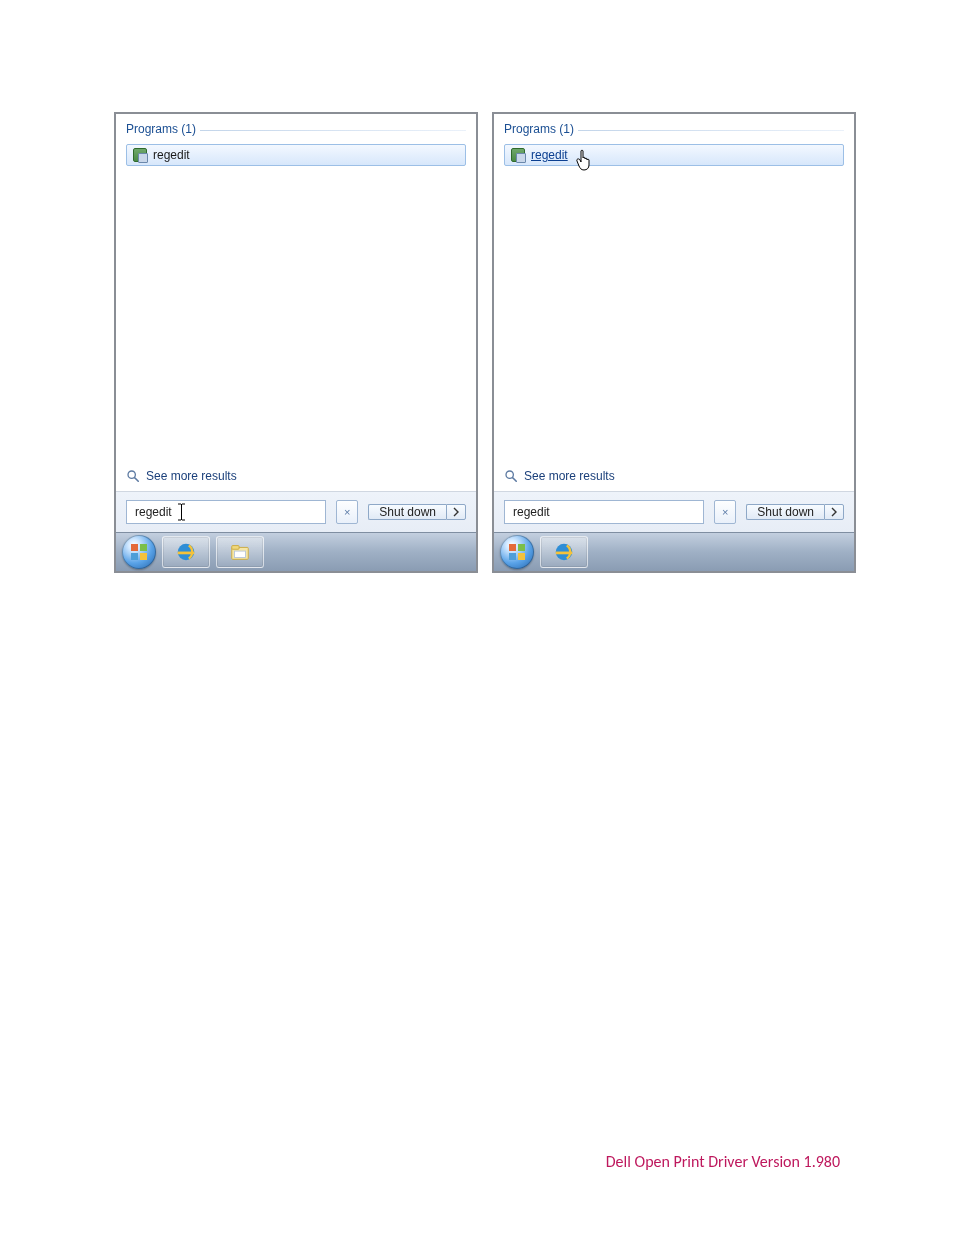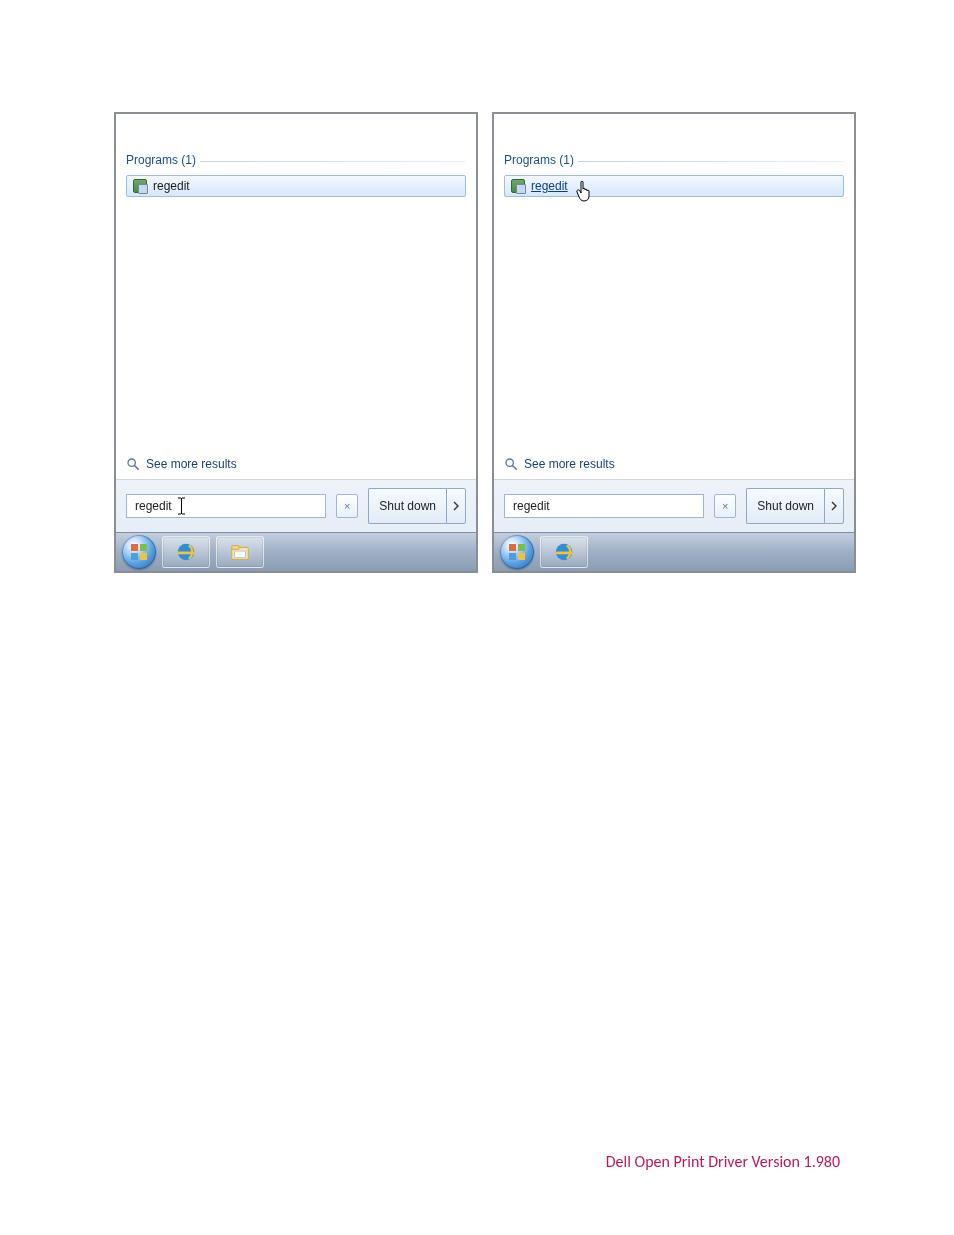--- a/index.html
+++ b/index.html
@@ -37,21 +37,20 @@
     background: #ffffff;
     position: relative;
     padding: 8px 10px 0 10px;
     box-sizing: border-box;
   }
   .group-header {
     font-size: 12px;
     color: #1b4f93;
     position: relative;
     height: 16px;
-    margin-top: 31px;
   }
   .group-header .lbl {
     background: #ffffff;
     padding-right: 4px;
     position: relative;
     z-index: 2;
   }
   .group-header .line {
     position: absolute;
     left: 0;
@@ -166,21 +165,21 @@
     display: flex;
     align-items: center;
     justify-content: center;
     font-size: 11px;
     color: #5a7aa7;
     border-radius: 2px;
   }
   .shutdown {
     display: flex;
     align-items: stretch;
-    height: 36px;
+    height: 16px;
   }
   .shutdown .main {
     border: 1px solid #8ea8c7;
     border-right: none;
     background: linear-gradient(#f7fbff, #e1eaf6);
     font-size: 12px;
     color: #222;
     padding: 0 10px;
     display: flex;
     align-items: center;

